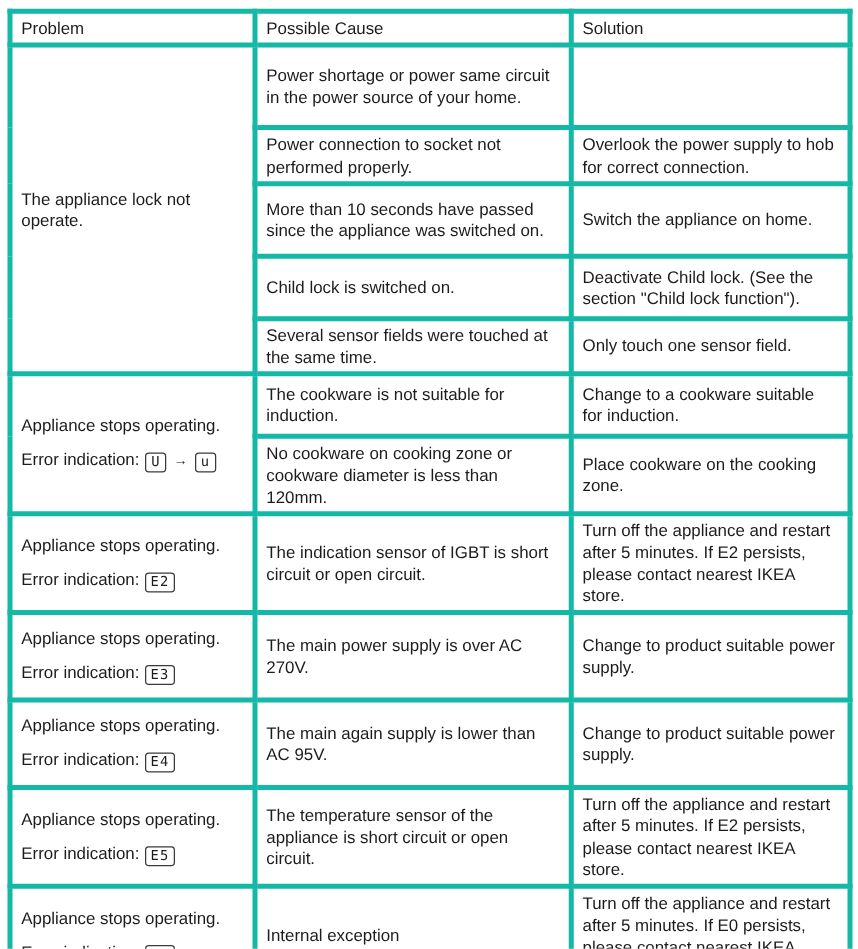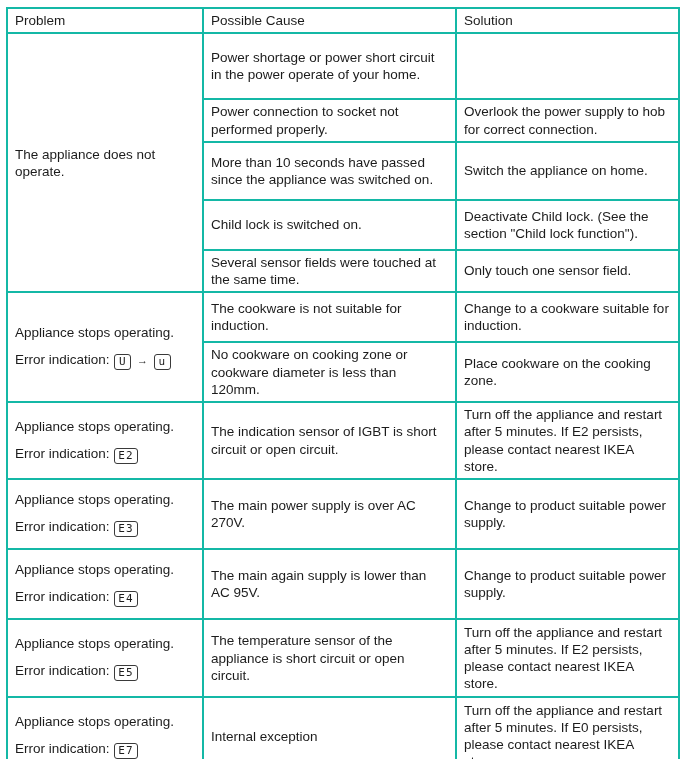--- a/index.html
+++ b/index.html
@@ -19,21 +19,21 @@
   }
   table.tbl {
     border-collapse: collapse;
     table-layout: fixed;
     width: 672px;
   }
   col.col-problem { width: 196px; }
   col.col-cause { width: 253px; }
   col.col-solution { width: 223px; }
   .tbl th, .tbl td {
-    border: 2px solid #14b8a6;
+    border: 4px solid #14b8a6;
     padding: 3px 8px 3px 7px;
     vertical-align: middle;
     text-align: left;
     font-weight: normal;
     overflow: hidden;
   }
   .tbl thead th {
     height: 16px;
     vertical-align: middle;
   }
@@ -89,23 +89,23 @@
     <tr class="h-header">
       <th>Problem</th>
       <th>Possible Cause</th>
       <th>Solution</th>
     </tr>
   </thead>
   <tbody>
 
     <tr class="h1">
       <td rowspan="5" class="problem-cell">
-        <div>The appliance does not operate.</div>
-      </td>
-      <td>Power shortage or power short circuit in the power operate of your home.</td>
+        <div>The appliance lock not operate.</div>
+      </td>
+      <td>Power shortage or power same circuit in the power source of your home.</td>
       <td></td>
     </tr>
     <tr class="h2">
       <td>Power connection to socket not performed properly.</td>
       <td>Overlook the power supply to hob for correct connection.</td>
     </tr>
     <tr class="h3">
       <td>More than 10 seconds have passed since the appliance was switched on.</td>
       <td>Switch the appliance on home.</td>
     </tr>

